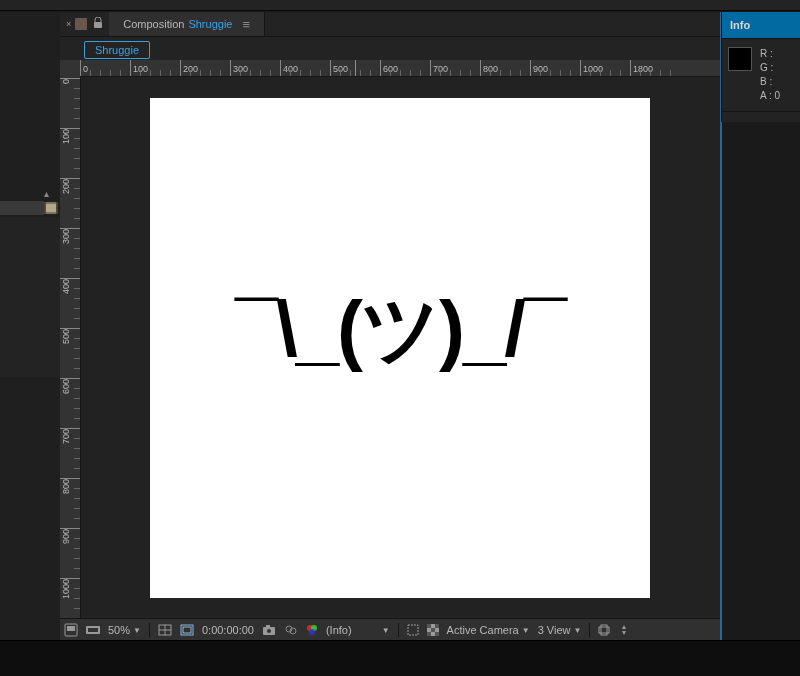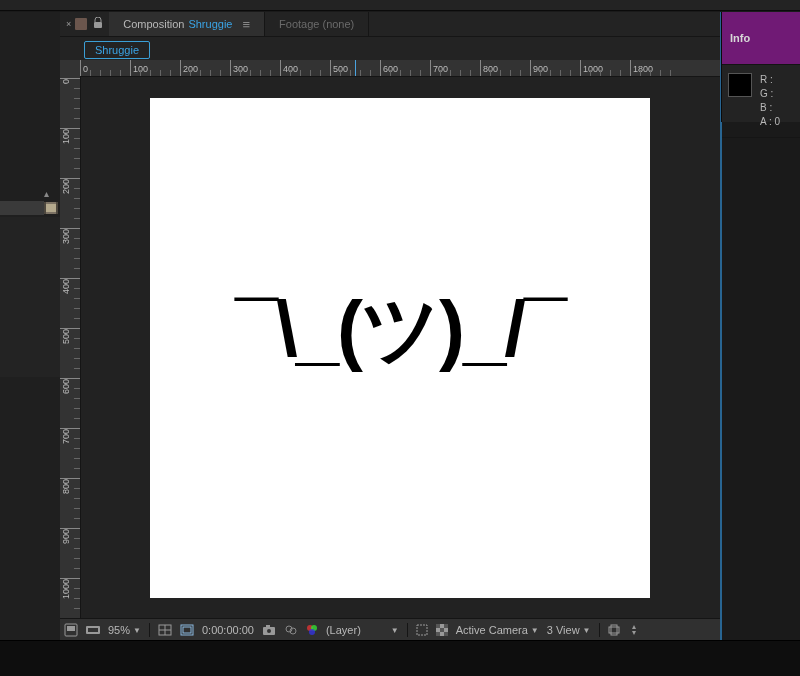--- a/index.html
+++ b/index.html
@@ -15,21 +15,21 @@
   .tab.active{background:#2f2f2f}
   .tab .lab{color:#b8b8b8}
   .tab .name{color:#3aa4e6;margin-left:4px}
   .tab .menu{color:#888;margin-left:10px;font-size:13px}
   .tab .dim{color:#6a6a6a}
   
   .subtab-row{position:absolute;left:60px;right:80px;top:36px;height:24px;background:#232323;border-top:1px solid #151515}
   .subtab{display:inline-block;margin:4px 0 0 24px;padding:2px 10px;border:1px solid #3b9fd6;color:#3aa4e6;font-weight:500;background:#232323;border-radius:2px}
   
   .info-panel{position:absolute;right:0;top:12px;width:78px;height:110px;background:#232323;border-left:1px solid #0a0a0a}
-  .info-tab{background:#701a75;padding:20px 8px;color:#d7d7d7;font-weight:bold;border-bottom:1px solid #141414}
+  .info-tab{background:#0369a1;padding:7px 8px;color:#d7d7d7;font-weight:bold;border-bottom:1px solid #141414}
   .info-body{padding:8px 6px;display:flex}
   .swatch{width:22px;height:22px;background:#000;border:1px solid #555}
   .rgba{margin-left:8px;line-height:14px;font-size:10px;color:#b8b8b8}
   .rgba div{white-space:nowrap}
   .info-foot{border-top:1px solid #151515;height:8px}
   .blue-edge{position:absolute;right:78px;top:12px;width:0;border-left:2px solid #2f86c6;height:628px;opacity:.7}
   
   .viewer{position:absolute;left:60px;right:80px;top:60px;bottom:57px;background:#222;}
   .viewer-inner{position:absolute;left:0;right:0;top:0;bottom:0;overflow:hidden}
   
@@ -89,23 +89,20 @@
       <svg width="10" height="12" viewBox="0 0 10 12">
           <path d="M2 5V3a3 3 0 016 0v2" fill="none" stroke="#999" stroke-width="1"></path>
           <rect x="1" y="5" width="8" height="6" rx="1" fill="#999"></rect>
         </svg>
     </span>
     <div class="tabset">
       <div class="tab active">
         <span class="lab">Composition</span>
         <span class="name">Shruggie</span>
         <span class="menu">≡</span>
-      </div>
-      <div class="tab">
-        <span class="dim">Footage (none)</span>
       </div>
     </div>
   </div>
 
   <div class="subtab-row">
     <span class="subtab">Shruggie</span>
   </div>
 
   <div class="blue-edge"></div>
   <div class="info-panel">
@@ -280,21 +277,21 @@
           <rect x="3" y="3" width="8" height="5" fill="#999"></rect>
         </svg>
     </div>
     <div class="btn">
       <svg width="14" height="12" viewBox="0 0 14 12">
           <rect x="0" y="2" width="14" height="8" rx="1" fill="#999"></rect>
           <rect x="2" y="4" width="10" height="4" fill="#333"></rect>
         </svg>
     </div>
     <div class="txt">
-        <span>95%</span>
+        <span>50%</span>
         <span class="down">▼</span>
       </div>
     <div class="sep"></div>
     <div class="btn">
       <svg width="14" height="12" viewBox="0 0 14 12">
           <rect x="1" y="1" width="12" height="10" fill="none" stroke="#999"></rect>
           <line x1="1" y1="6" x2="13" y2="6" stroke="#999"></line>
           <line x1="7" y1="1" x2="7" y2="11" stroke="#999"></line>
         </svg>
     </div>
@@ -319,21 +316,21 @@
         </svg>
     </div>
     <div class="btn">
       <svg width="12" height="12" viewBox="0 0 12 12">
           <circle cx="4" cy="4" r="3" fill="#d33" opacity=".8"></circle>
           <circle cx="8" cy="4" r="3" fill="#3d3" opacity=".8"></circle>
           <circle cx="6" cy="8" r="3" fill="#33d" opacity=".8"></circle>
         </svg>
     </div>
     <div class="txt">
-        <span>(Layer)</span>
+        <span>(Info)</span>
         <span class="down" style="margin-left:30px">▼</span>
       </div>
     <div class="sep"></div>
     <div class="btn">
       <svg width="12" height="12" viewBox="0 0 12 12">
           <rect x="1" y="1" width="10" height="10" fill="none" stroke="#999" stroke-dasharray="2 1"></rect>
         </svg>
     </div>
     <div class="btn">
       <svg width="12" height="12" viewBox="0 0 12 12">

